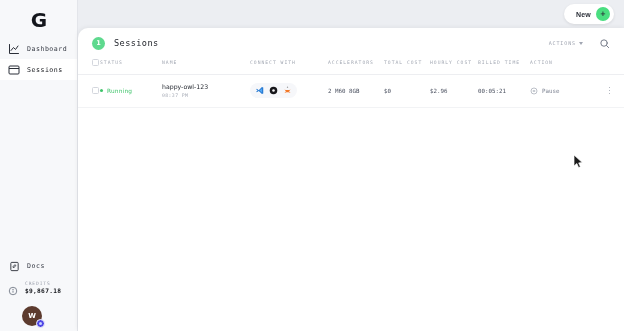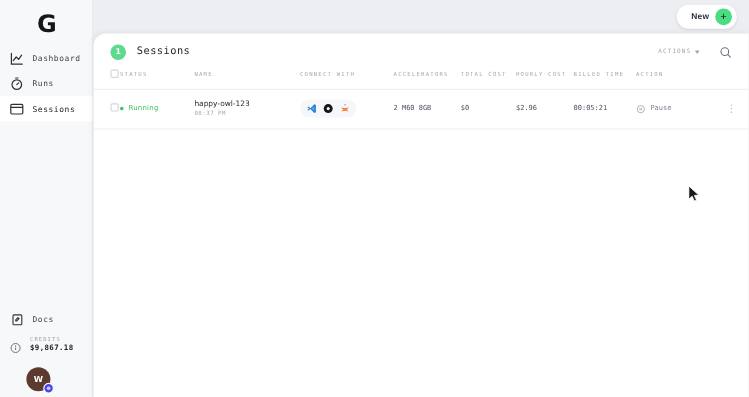--- a/index.html
+++ b/index.html
@@ -322,30 +322,20 @@
       <div class="nav-item">
         <span class="nav-ico">
           <svg width="12" height="12" viewBox="0 0 24 24" fill="none" stroke="currentColor" stroke-width="2" stroke-linecap="round" stroke-linejoin="round">
             <path d="M3 3v18h18"></path>
               <polyline points="6 15 11 9 15 13 20 6"></polyline>
           </svg>
         </span>
         <span class="nav-label">Dashboard</span>
       </div>
 
-      <div class="nav-item">
-        <span class="nav-ico">
-          <svg width="12" height="12" viewBox="0 0 24 24" fill="none" stroke="currentColor" stroke-width="2" stroke-linecap="round">
-            <circle cx="12" cy="13" r="8"></circle>
-              <line x1="12" y1="13" x2="15" y2="10"></line>
-              <line x1="10" y1="2" x2="14" y2="2"></line>
-          </svg>
-        </span>
-        <span class="nav-label">Runs</span>
-      </div>
 
       <div class="nav-item active">
         <span class="nav-ico">
           <svg width="12" height="12" viewBox="0 0 24 24" fill="none" stroke="currentColor" stroke-width="2" stroke-linejoin="round">
             <rect x="2" y="4" width="20" height="16" rx="2"></rect>
               <line x1="2" y1="9" x2="22" y2="9"></line>
           </svg>
         </span>
         <span class="nav-label">Sessions</span>
       </div>

